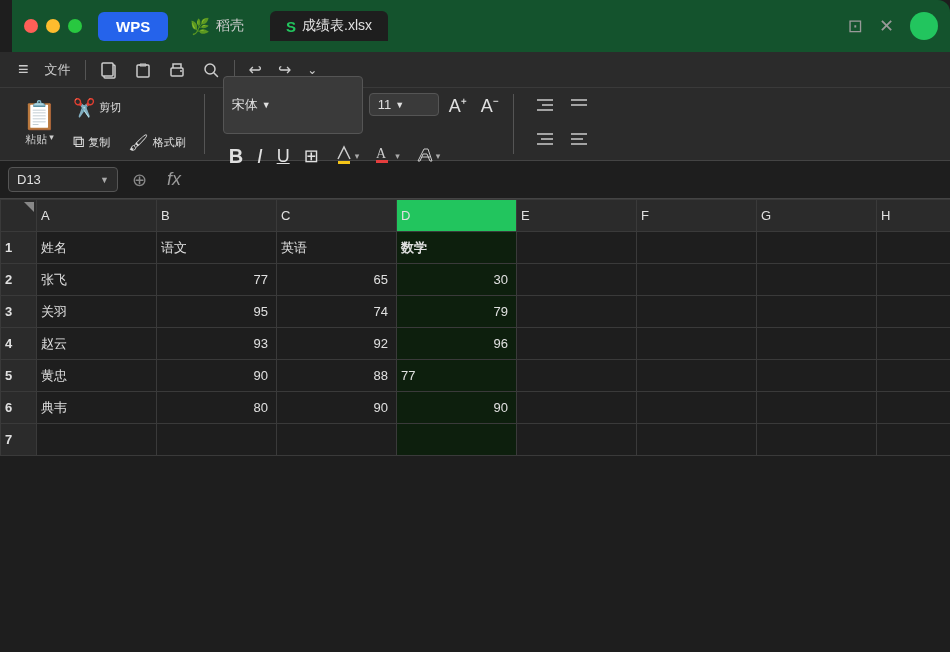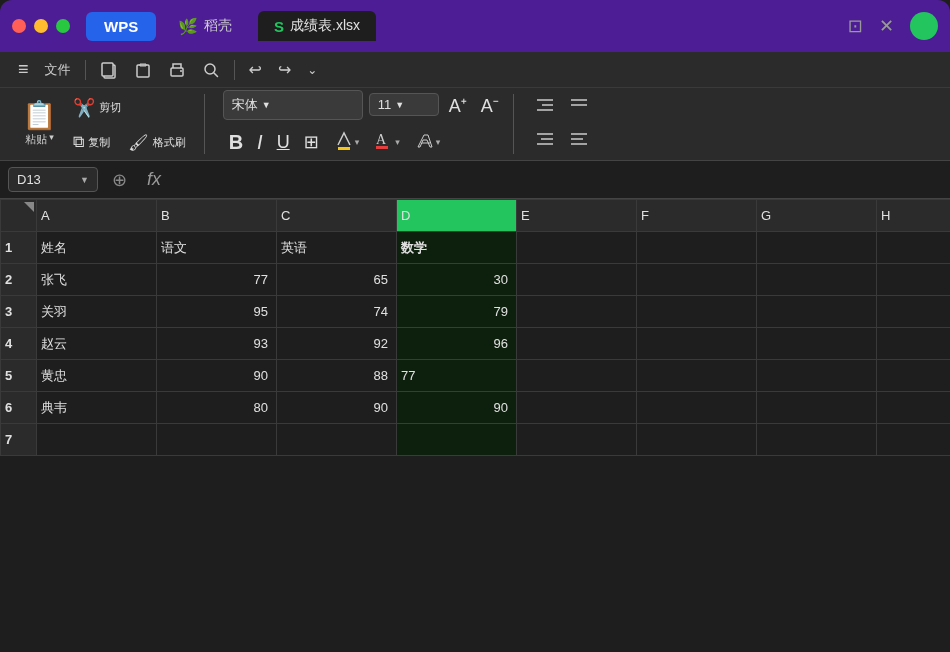--- a/index.html
+++ b/index.html
@@ -9,24 +9,25 @@
       background: #1e1e1e;
       font-family: 'Microsoft YaHei', 'PingFang SC', sans-serif;
       overflow: hidden;
       border-radius: 12px;
     }
 
     
     .titlebar {
       display: flex;
       align-items: center;
-      background: #4c1d95;
+      background: #14532d;
       height: 52px;
       padding: 0 12px;
       gap: 8px;
+      margin-left: 12px;
     }
     .traffic-lights {
       display: flex;
       gap: 8px;
       margin-right: 8px;
     }
     .traffic-light {
       width: 14px;
       height: 14px;
       border-radius: 50%;
@@ -167,21 +168,21 @@
       font-size: 11px;
       color: #ccc;
     }
     .tb-paste-arrow {
       font-size: 9px;
     }
     .font-selector {
       background: #3a3a3a;
       border: 1px solid #555;
       color: #e0e0e0;
-      padding: 5px 8px;
+      padding: 19px 8px;
       border-radius: 4px;
       font-size: 13px;
       display: flex;
       align-items: center;
       gap: 4px;
       cursor: pointer;
       min-width: 140px;
     }
     .font-size-selector {
       background: #3a3a3a;
@@ -248,21 +249,21 @@
       padding: 0 8px;
       gap: 8px;
     }
     .cell-ref {
       background: #2b2b2b;
       border: 1px solid #555;
       color: #e0e0e0;
       padding: 4px 8px;
       border-radius: 4px;
       font-size: 13px;
-      width: 90px;
+      width: 110px;
       display: flex;
       align-items: center;
       justify-content: space-between;
     }
     .formula-zoom {
       color: #999;
       font-size: 18px;
       cursor: pointer;
       padding: 2px 6px;
     }

